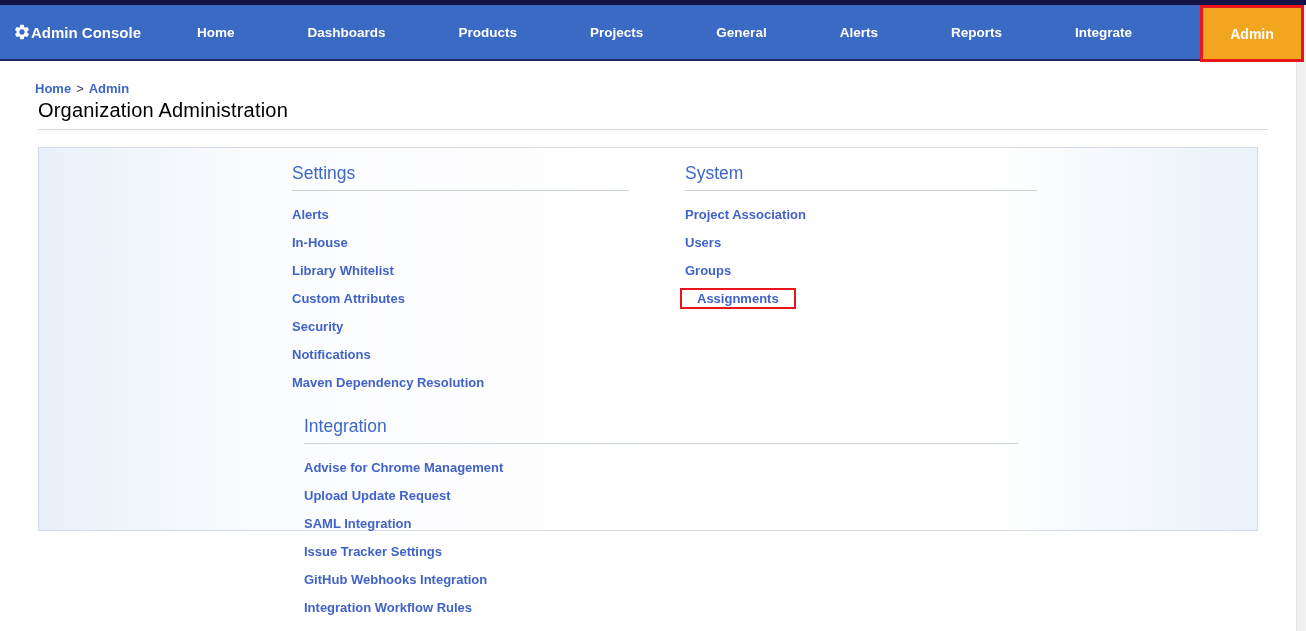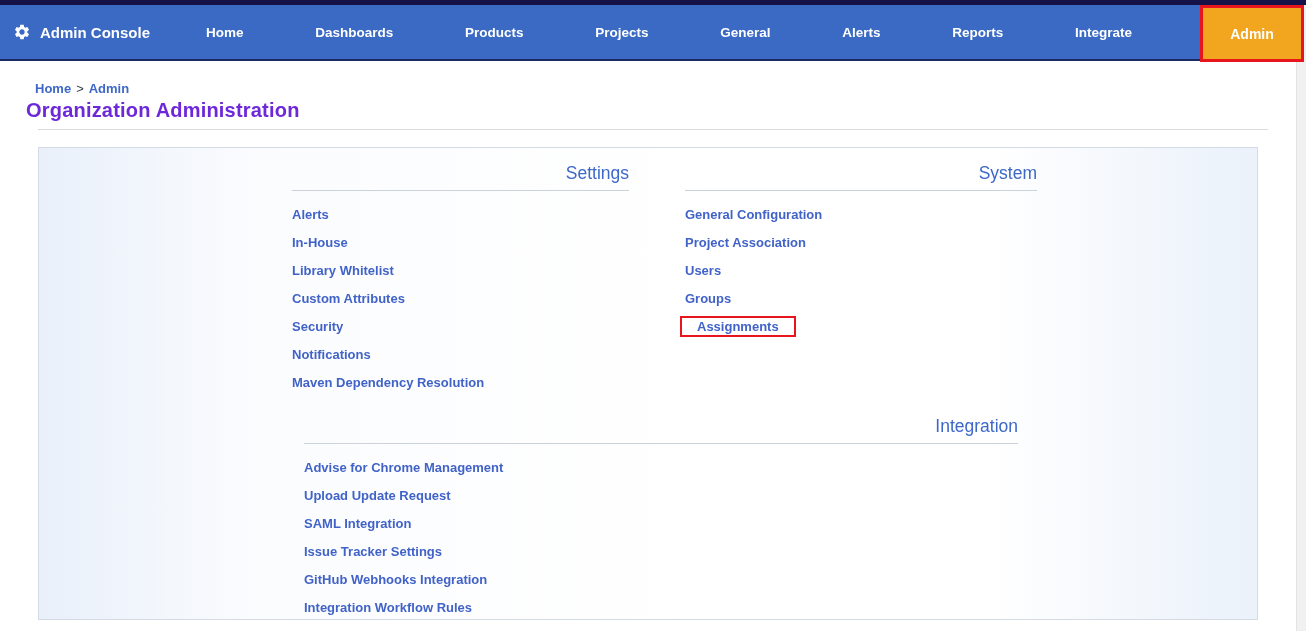--- a/index.html
+++ b/index.html
@@ -7,49 +7,49 @@
               font-family:"Liberation Sans", sans-serif; position:relative; }
 
   
   .top-strip { position:absolute; left:0; top:0; width:1306px; height:5px; background:#141247; }
   .scrollbar-track { position:absolute; right:0; top:5px; width:10px; height:626px;
                      background:#f1f1f1; border-left:1px solid #e4e4e4; }
 
   .navbar { position:absolute; left:0; top:5px; width:1296px; height:56px;
             background:#3a6ac4; border-bottom:2px solid #1e2a63;
             display:flex; align-items:center; }
-  .brand { display:flex; align-items:center; gap:9px; margin-left:13px;
+  .brand { display:flex; align-items:center; margin-left:13px;
            color:#ffffff; font-size:15px; font-weight:bold; cursor:pointer; white-space:nowrap; }
   .brand svg { width:18px; height:18px; display:block; }
   .nav-items { flex:1; display:flex; justify-content:space-between;
                margin-left:52px; margin-right:160px; }
   .nav-item { color:#ffffff; font-size:13.5px; font-weight:bold; cursor:pointer;
               padding:6px 4px; white-space:nowrap; }
 
   .admin-annotation { position:absolute; left:1200px; top:5px; width:104px; height:57px;
                       border:3px solid #e8151c; z-index:6; }
   .admin-button { width:100%; height:100%; background:#f2a51f; border:0;
                   color:#ffffff; font-size:14px; font-weight:bold;
                   font-family:"Liberation Sans", sans-serif;
                   display:flex; align-items:center; justify-content:center; cursor:pointer; }
 
   
   .breadcrumb { position:absolute; left:35px; top:67px; font-size:13px; font-weight:bold;margin-top:14px; }
   .breadcrumb a { color:#3d68c8; text-decoration:none; cursor:pointer; }
   .crumb-sep { color:#3c3c50; margin:0 5px; font-weight:normal; }
 
-  .page-title { position:absolute; left:26px; top:99px; font-size:20px; font-weight:bold;
-                color:#6d28d9; letter-spacing:.2px; }
+  .page-title { position:absolute; left:38px; top:99px; font-size:20px; font-weight:normal;
+                color:#000000; letter-spacing:.2px; }
   .title-rule { position:absolute; left:38px; top:129px; width:1230px; height:0;
                 border-top:1px solid #dadada; }
 
   
-  .panel { position:absolute; left:38px; top:147px; width:1220px; height:473px;
+  .panel { position:absolute; left:38px; top:147px; width:1220px; height:384px;
            border:1px solid #d5dbe6;
-           background:linear-gradient(to right,#e9f0fa 0%,#fbfcfe 18%,#ffffff 55%,#ffffff 78%,#edf3fb 97%,#ecf2fa 100%);text-align:right; }
+           background:linear-gradient(to right,#e9f0fa 0%,#fbfcfe 18%,#ffffff 55%,#ffffff 78%,#edf3fb 97%,#ecf2fa 100%); }
 
   .col { position:absolute; }
   .col-settings    { left:253px; top:13px;  width:337px; }
   .col-system      { left:646px; top:13px;  width:352px; }
   .col-integration { left:253px; top:266px; width:714px;margin-left:12px; }
 
   .section-title { font-size:17.5px; color:#3d68c8; font-weight:500; line-height:24px; }
   .section-rule  { border:0; border-top:1px solid #ccd2dc; margin-top:5px; }
   ul.links { list-style:none; margin-top:9px; }
   ul.links li { height:28px; display:flex; align-items:center; }
@@ -123,23 +123,20 @@
           <a class="link">Maven Dependency Resolution</a>
         </li>
     </ul>
   </section>
 
   <section class="col col-system">
     <h2 class="section-title">System</h2>
     <hr class="section-rule">
     <ul class="links">
       <li>
-          <a class="link">General Configuration</a>
-        </li>
-      <li>
           <a class="link">Project Association</a>
         </li>
       <li>
           <a class="link">Users</a>
         </li>
       <li>
           <a class="link">Groups</a>
         </li>
       <li>
         <span class="annotation-box">

